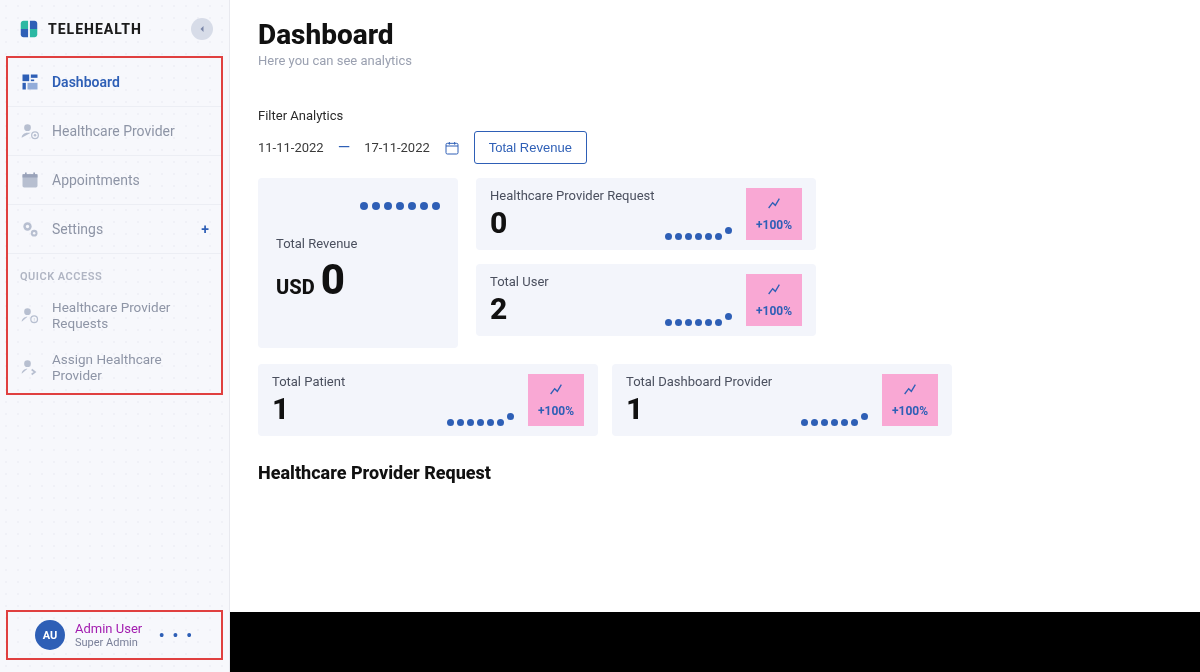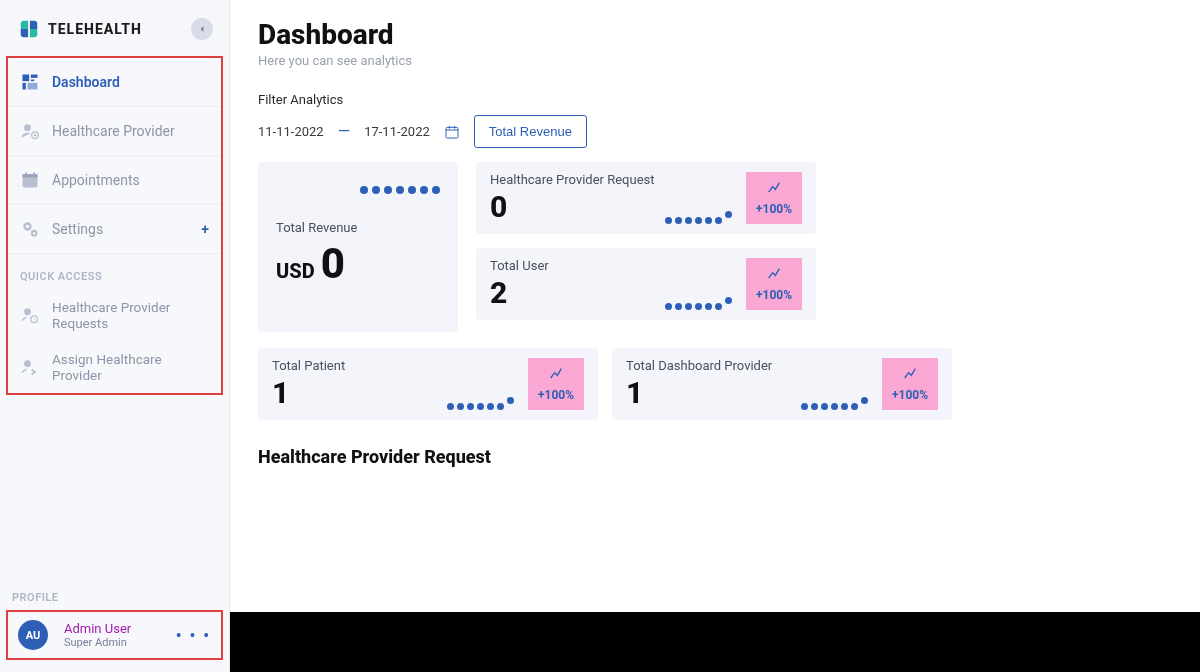--- a/index.html
+++ b/index.html
@@ -20,32 +20,32 @@
 .nav-item { display:flex; align-items:center; gap:12px; padding:14px 12px; color:#8e95a6; font-size:14px; border-bottom:1px solid #eceef4; cursor:pointer; }
 .nav-item:last-child { border-bottom:none; }
 .nav-item.active { color:#2e5fb6; font-weight:600; }
 .nav-item .plus { margin-left:auto; color:#2e5fb6; font-weight:600; }
 .nav-icon { width:20px; height:20px; flex-shrink:0; }
 
 .section-label { padding:16px 12px 6px 12px; font-size:11px; letter-spacing:.5px; color:#b0b5c3; font-weight:600; }
 .qa-item { display:flex; align-items:center; gap:12px; padding:10px 12px; color:#8e95a6; font-size:13.5px; cursor:pointer; }
 
 .profile-group { margin-top:auto; padding:0 6px 12px 6px; }
-.profile-box { border:2px solid #e04040; padding:8px 10px; display:flex; align-items:center; gap:16px; }
+.profile-box { border:2px solid #e04040; padding:8px 27px; display:flex; align-items:center; gap:10px; }
 .avatar { width:30px; height:30px; border-radius:50%; background:#2e5fb6; color:#fff; font-size:11px; font-weight:700; display:flex; align-items:center; justify-content:center; }
 .profile-info .name { font-size:13px; color:#a21caf; }
 .profile-info .role { font-size:11px; color:#7a8099; }
 .dots { margin-left:auto; color:#2e5fb6; letter-spacing:2px; font-weight:700; }
 
 
 .main { flex:1; padding:18px 28px 0 28px; background:#fff; overflow:hidden; position:relative; }
 .page-title { font-size:28px; font-weight:800; color:#111; }
 .page-sub { font-size:13px; color:#9aa0b0; margin-top:2px; }
 
-.filter-row { margin-top:24px; }
+.filter-row { margin-top:40px; }
 .filter-label { font-size:13px; color:#2a2a2a; }
 .filter-controls { display:flex; align-items:center; gap:14px; margin-top:8px; }
 .date-txt { font-size:13px; color:#3a3a3a; }
 .date-dash { color:#2e5fb6; }
 .cal-icon { width:16px; height:16px; color:#2e5fb6; }
 .rev-btn { border:1px solid #2e5fb6; color:#2e5fb6; background:#fff; font-size:13px; padding:8px 14px; border-radius:3px; cursor:pointer; }
 
 .cards-area { display:flex; gap:18px; margin-top:14px; align-items:flex-start; }
 .big-card { width:200px; height:170px; background:#f3f5fb; border-radius:4px; padding:16px 18px; display:flex; flex-direction:column; }
 .big-card .spark { display:flex; gap:4px; justify-content:flex-end; margin-bottom:26px; margin-top:8px;}
@@ -162,21 +162,20 @@
               <circle cx="9" cy="8" r="4"></circle>
               <path d="M2 20c0-3.3 3.1-6 7-6"></path>
               <path d="M14 15l4 3-4 3" fill="none" stroke="#b7bfd0" stroke-width="2"></path>
             </svg>
         </span>
         <span>Assign Healthcare Provider</span>
       </div>
     </div>
 
     <div class="profile-group">
-      <div class="section-label" style="padding-left:6px">PROFILE</div>
       <div class="profile-box">
         <div class="avatar">AU</div>
         <div class="profile-info">
           <div class="name">Admin User</div>
           <div class="role">Super Admin</div>
         </div>
         <div class="dots">• • •</div>
       </div>
     </div>
   </aside>

